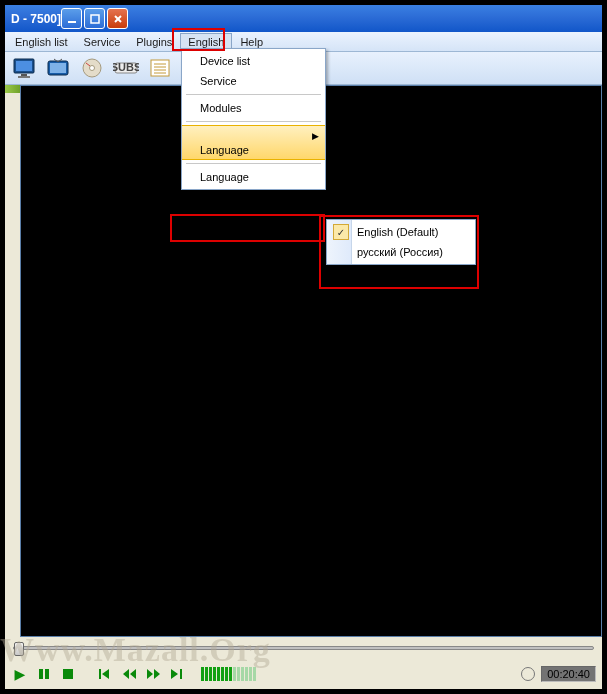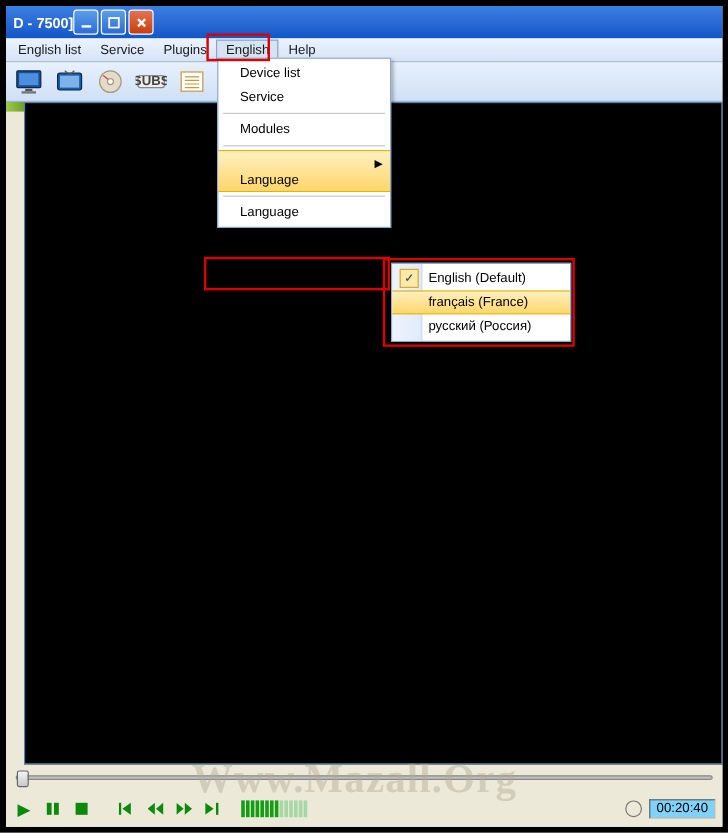--- a/index.html
+++ b/index.html
@@ -31,24 +31,24 @@
 .slider-row { height: 22px; background: #ece9d8; display:flex; align-items:center; padding: 0 8px; }
 .slider-track { flex:1; height:4px; background:#c0c0c0; border:1px solid #888; border-radius:2px; position:relative; }
 .slider-thumb { position:absolute; left:0; top:-5px; width:10px; height:14px; background:linear-gradient(#f5f5f5,#c8c8c8); border:1px solid #666; border-radius:2px; }
 
 .controls-row { height: 30px; background:#ece9d8; display:flex; align-items:center; padding:0 6px; gap:6px; }
 .controls-row .pbtn { width:18px; height:18px; display:flex; align-items:center; justify-content:center; color:#0a8a0a; font-size:14px; }
 .controls-row .sep { width:8px; }
 .vu { flex:1; height:18px; display:flex; align-items:center; gap:1px; margin-left:8px; }
 .vu .bar { width:3px; height:14px; background:#12a012; }
 .vu .bar.dim { background:#a6d8a6; }
-.clock { display:flex; align-items:center; gap:4px; border:1px inset #bbb; background:#7dd3fc; padding:1px 5px; font-family:monospace; font-size:11px; }
+.clock { display:flex; align-items:center; gap:4px; border:1px inset #bbb; background:#737373; padding:1px 5px; font-family:monospace; font-size:11px; }
 .clock-icon { width:14px; height:14px; border:1px solid #777; border-radius:50%; position:relative; }
 
-.watermark { position:absolute; bottom:25px; left:0; right:16px; text-align:center; font-size:34px; font-weight:bold; color:rgba(180,170,150,0.45); letter-spacing:1px; pointer-events:none; font-family: Georgia, serif; }
+.watermark { position:absolute; bottom:25px; left:0; right:16px; text-align:left; font-size:34px; font-weight:bold; color:rgba(180,170,150,0.45); letter-spacing:1px; pointer-events:none; font-family: Georgia, serif; }
 
 
 .dropdown { position:absolute; left:181px; top:48px; width:145px; background:#fff; border:1px solid #8aa6c8; box-shadow:2px 2px 3px rgba(0,0,0,0.3); z-index:10; padding: 2px 0;}
 .dropdown .ditem { padding: 4px 6px 4px 18px; color:#000; cursor:default; position:relative; }
 .dropdown .ditem.hov { background: linear-gradient(to bottom,#fff0bf,#ffd76b); border-top:1px solid #e9b200; border-bottom:1px solid #e9b200; padding-top:18px; padding-bottom:3px; }
 .dropdown .dsep { height:1px; background:#c8c8c8; margin:3px 4px; }
 .dropdown .arrow { position:absolute; right:6px; top:5px; font-size:9px; }
 
 .submenu { position:absolute; left:326px; top:219px; width:150px; background:#fff; border:1px solid #8aa6c8; box-shadow:2px 2px 3px rgba(0,0,0,0.3); z-index:11; padding:2px 0;}
 .submenu .sitem { padding:4px 6px 4px 30px; color:#000; cursor:default; position:relative; }
@@ -226,23 +226,20 @@
   <div class="dsep"></div>
   <div class="ditem">Language</div>
 </div>
 
 <div class="submenu">
   <div class="iconcol"></div>
   <div class="sitem">
     <span class="check">✓</span>
     <span>English (Default)</span>
   </div>
-  <div class="sitem hov">
-    <span>français (France)</span>
-  </div>
   <div class="sitem">
     <span>русский (Россия)</span>
   </div>
 </div>
 
 <div class="redbox rb1"></div>
 <div class="redbox rb2"></div>
 <div class="redbox rb3"></div>
 
 <div class="watermark">Www.Mazall.Org</div>

